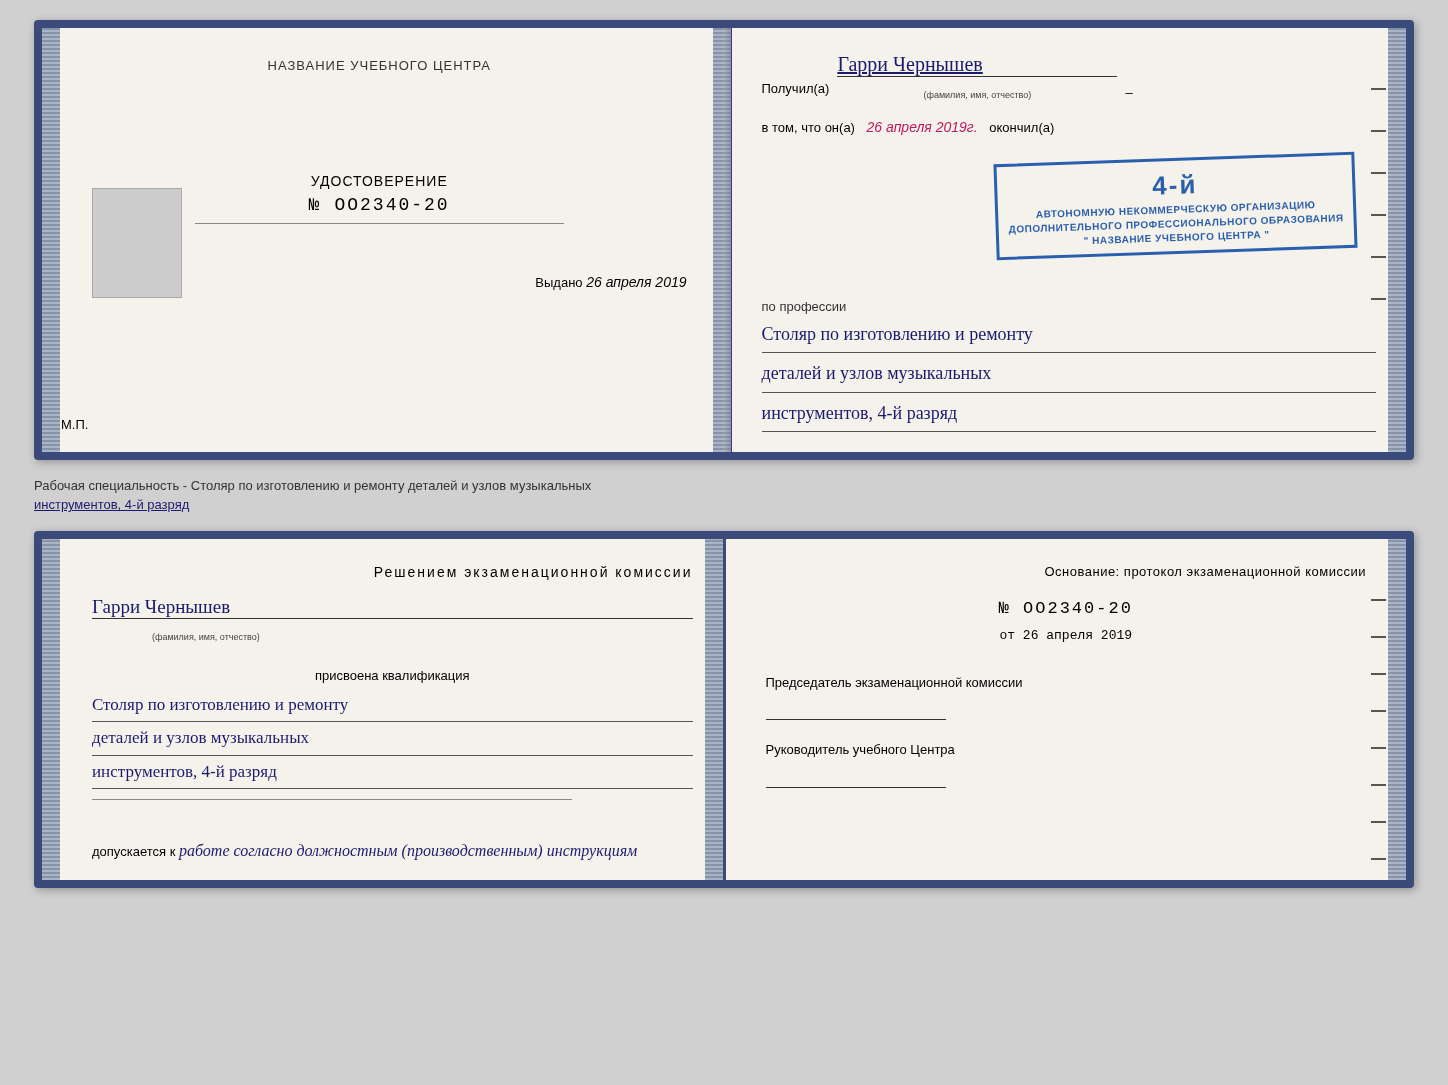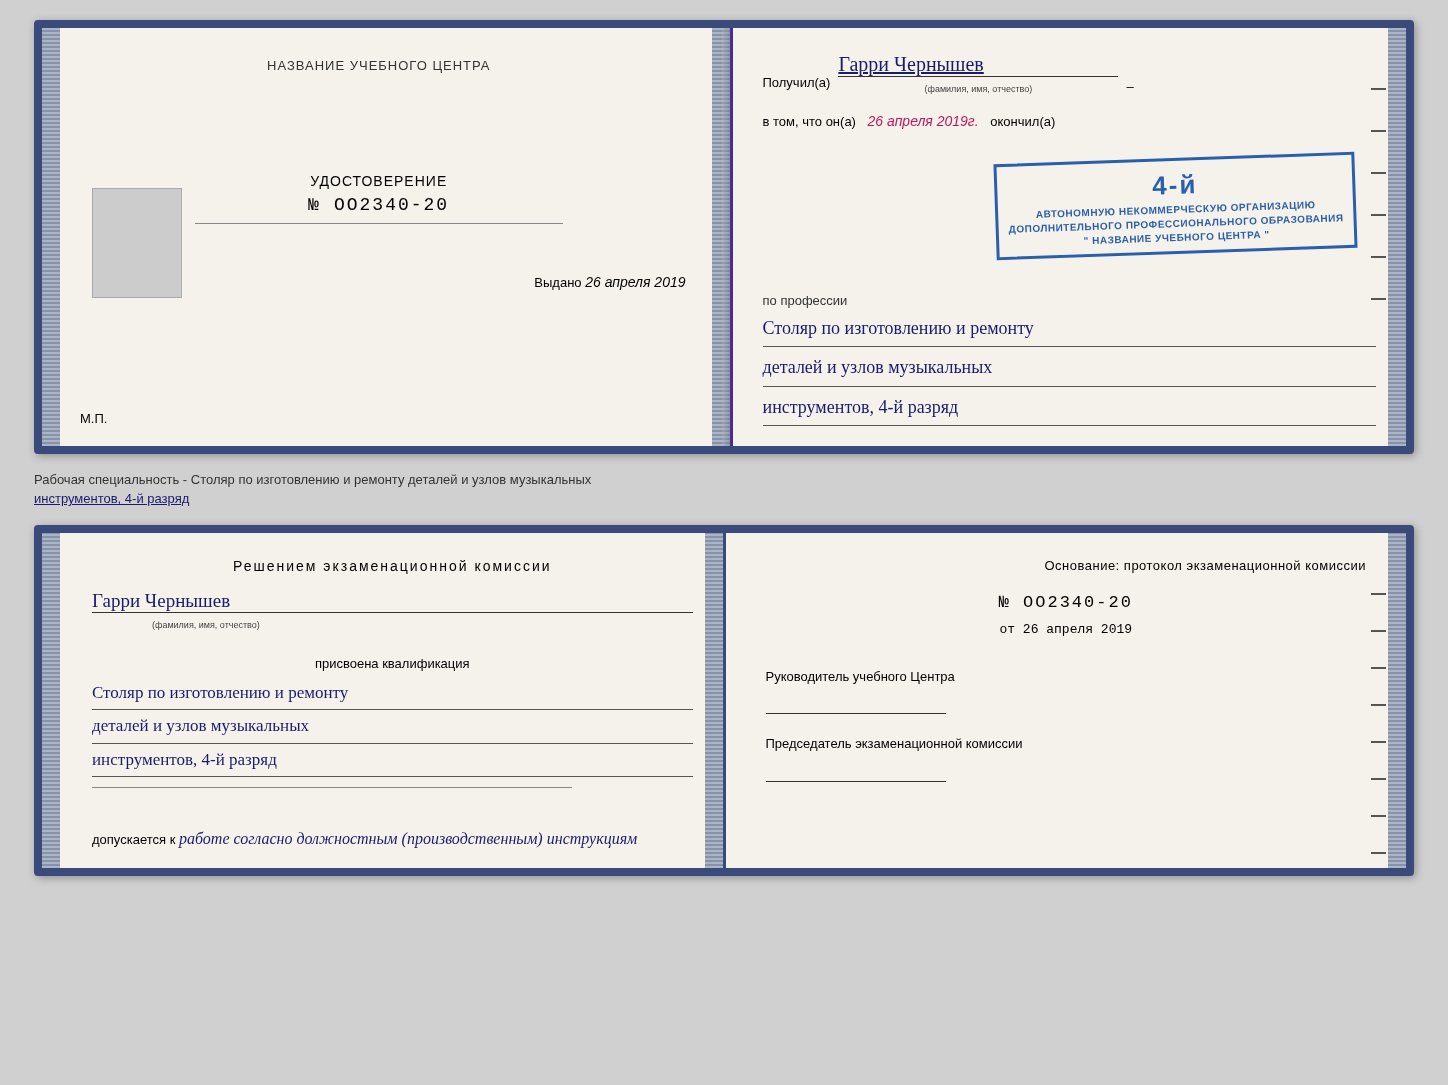--- a/index.html
+++ b/index.html
@@ -20,21 +20,21 @@
       width: 1380px;
       background: #f5f2eb;
       border: 8px solid #3a4a7a;
       border-radius: 4px;
       position: relative;
       box-shadow: 2px 2px 8px rgba(0,0,0,0.3);
     }
 
     .page-left {
       flex: 1;
-      border-right: 3px solid #4c1d95;
+      border-right: 1px solid #4c1d95;
       padding: 30px 44px 20px 30px;
       position: relative;
       background: #f5f2eb;
     }
 
     .page-right {
       flex: 1;
       padding: 25px 30px 20px 30px;
       position: relative;
       background: #f5f2eb;
@@ -135,21 +135,21 @@
     }
 
     .vydano-date {
       font-style: italic;
       font-size: 14px;
     }
 
     .mp-label {
       position: absolute;
       bottom: 20px;
-      left: 38px;
+      left: 19px;
       font-size: 13px;
       font-family: Arial, sans-serif;
     }
 
     
     .poluchil-line {
       font-family: Arial, sans-serif;
       font-size: 13px;
       margin-bottom: 4px;
     }
@@ -164,21 +164,21 @@
       text-decoration: underline;
       text-decoration-style: solid;
     }
 
     .small-hint {
       font-size: 9px;
       font-family: Arial, sans-serif;
       color: #444;
       text-align: center;
       display: block;
-      margin-top: 7px;
+      margin-top: 13px;
     }
 
     .vtom-block {
       margin-top: 20px;
       font-family: Arial, sans-serif;
       font-size: 13px;
       line-height: 1.6;
     }
 
     .date-inline {
@@ -285,21 +285,21 @@
       padding: 25px 40px 20px 40px;
       background: #f5f2eb;
       position: relative;
     }
 
     .resheniem-title {
       font-family: Arial, sans-serif;
       font-size: 14px;
       letter-spacing: 2px;
       font-weight: normal;
-      text-align: center;
+      text-align: right;
       margin-bottom: 16px;
     }
 
     .handwritten-name2 {
       font-family: 'Segoe Script', 'Brush Script MT', cursive;
       font-size: 19px;
       color: #1a1a6e;
       display: block;
       border-bottom: 1px solid #333;
     }
@@ -513,24 +513,24 @@
     <div class="osnovanie-text">Основание: протокол экзаменационной  комиссии</div>
 
     <div class="protocol-number">№  OO2340-20</div>
 
     <div class="ot-date">
       <span>от</span>
       <span>26 апреля 2019</span>
     </div>
 
     <div class="podpis-block">
+      <div class="podpis-title">Председатель экзаменационной комиссии</div>
+      <div class="podpis-line"></div>
+    </div>
+
+    <div class="podpis-block">
       <div class="podpis-title">Руководитель учебного Центра</div>
-      <div class="podpis-line"></div>
-    </div>
-
-    <div class="podpis-block">
-      <div class="podpis-title">Председатель экзаменационной комиссии</div>
       <div class="podpis-line"></div>
     </div>
 
     <div class="border-strip right"></div>
   </div>
 </div>
 
 </body></html>

